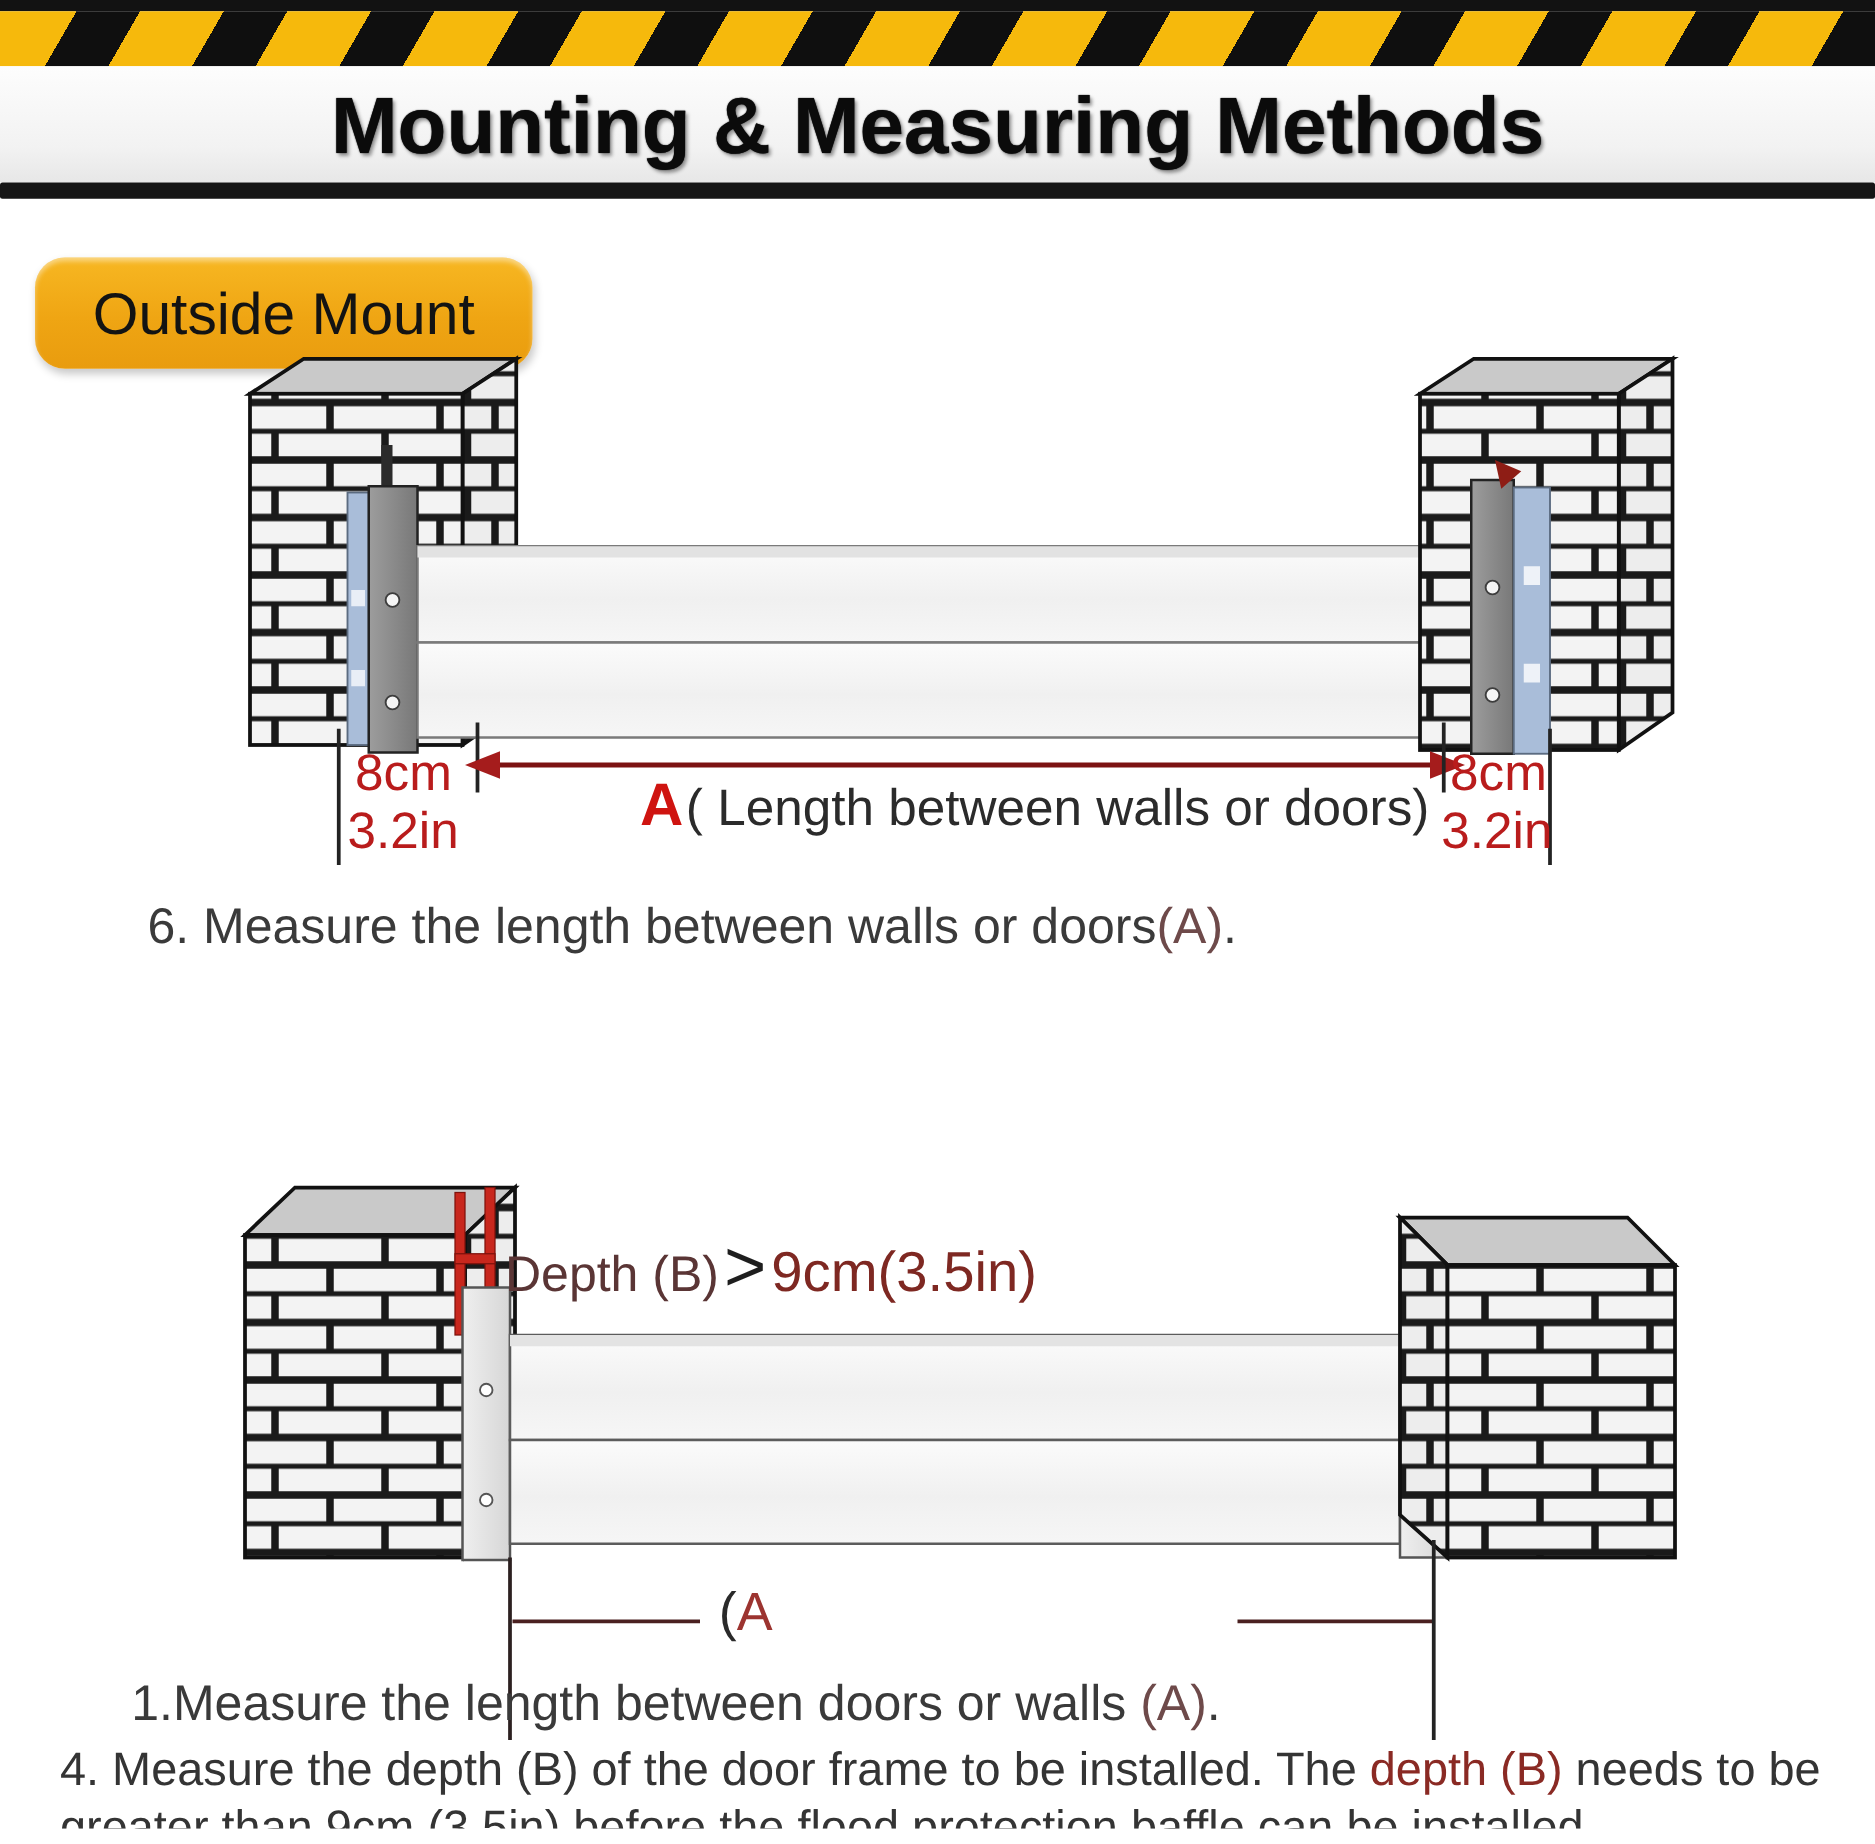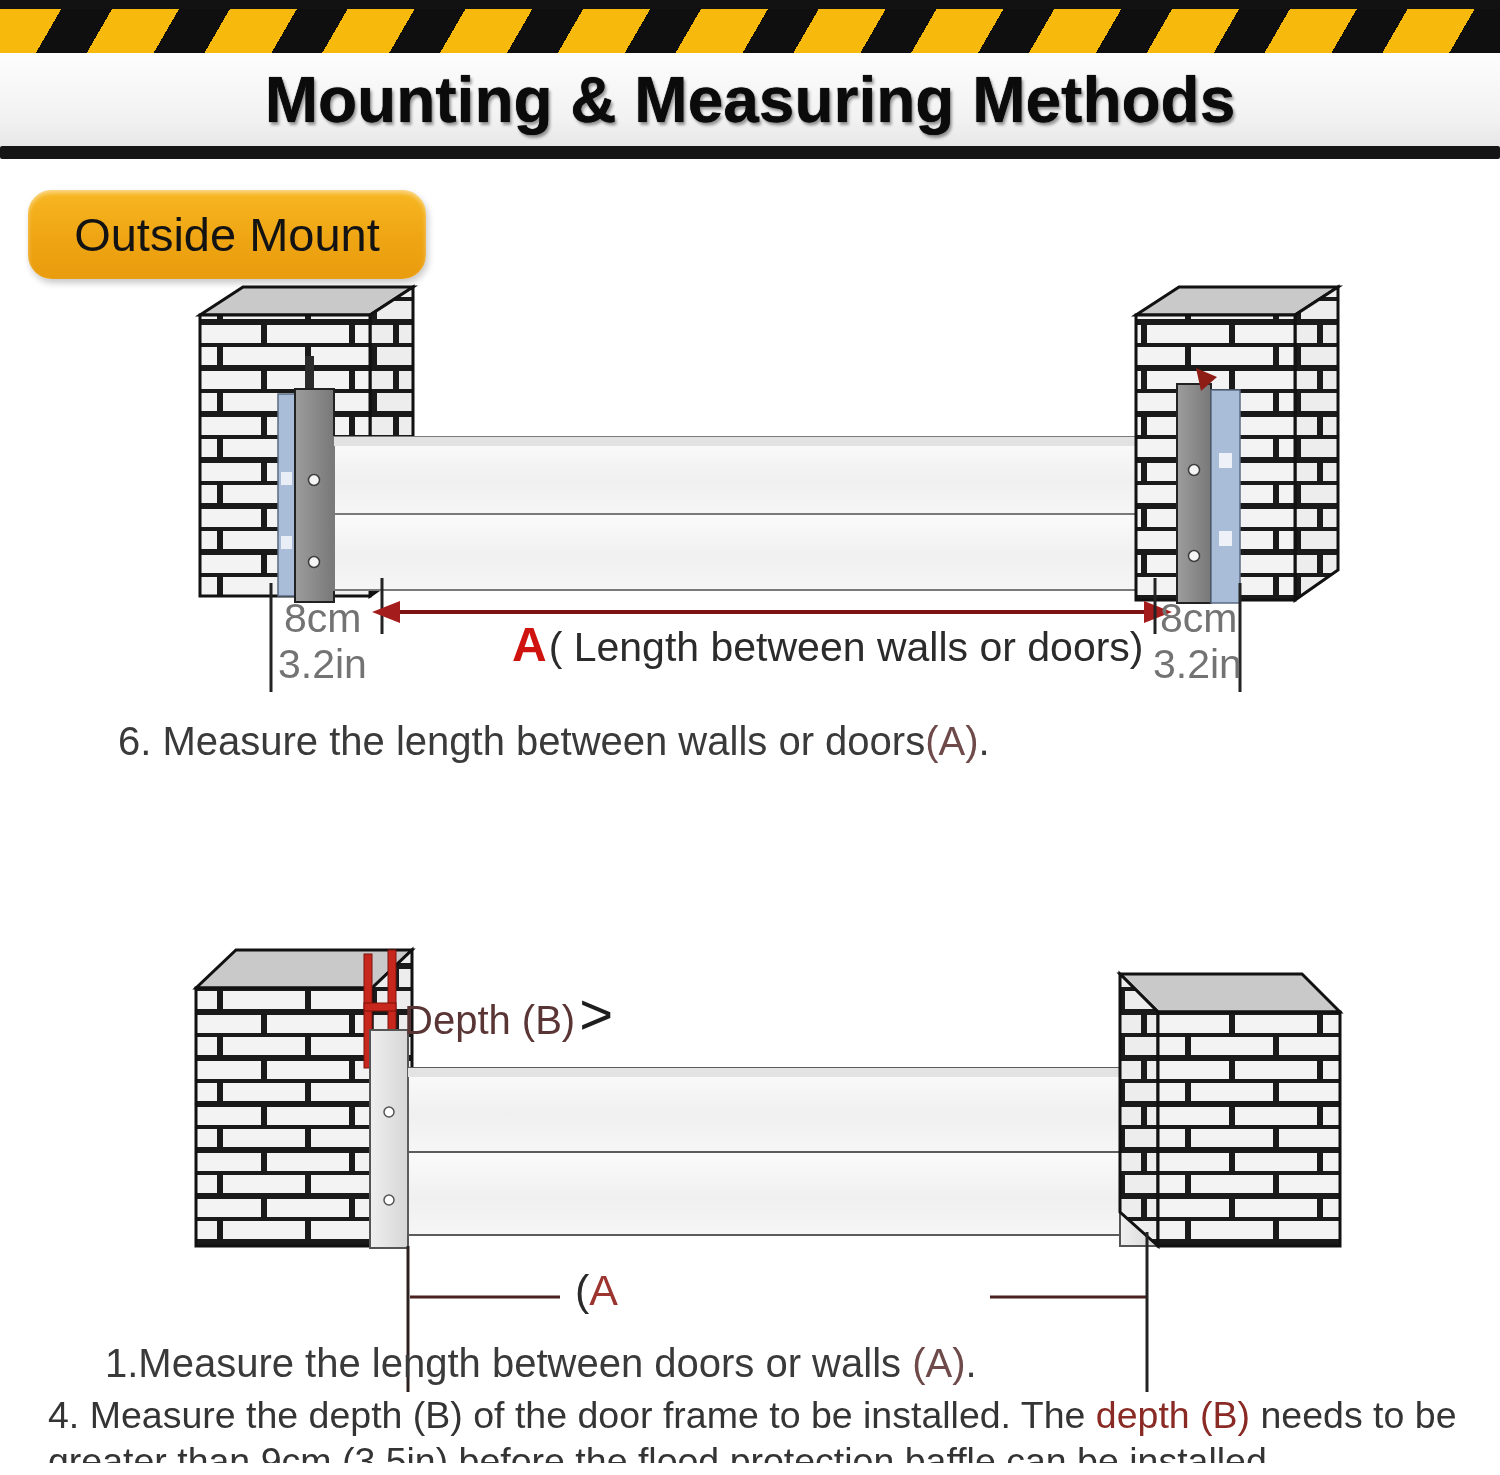--- a/index.html
+++ b/index.html
@@ -23,28 +23,28 @@
     text-shadow:2px 3px 3px rgba(0,0,0,.38), 0 0 1px #000;
     white-space:nowrap;
   }
   .black-bar{position:absolute;top:146px;left:0;width:100%;height:13px;background:#151515;border-radius:2px;}
   
   .badge{
     position:absolute;left:28px;width:398px;height:89px;border-radius:24px;
     background:linear-gradient(180deg,#f7b722 0%,#efa513 55%,#e99c0e 100%);
     box-shadow:inset 0 3px 4px rgba(255,255,255,.45), 2px 4px 7px rgba(0,0,0,.22);
     display:flex;align-items:center;justify-content:center;
-    color:#131313;font-size:47px;font-weight:400;white-space:nowrap;
+    color:#131313;font-size:47px;font-weight:400;white-space:nowrap;margin-top:16px;
   }
   .badge-outside{top:190px;}
   .badge-inside{top:841px;}
   
   .dsvg{position:absolute;left:0;}
   
-  .lbl{position:absolute;color:#737373;font-size:41px;white-space:nowrap;}
+  .lbl{position:absolute;color:#b91c1c;font-size:41px;white-space:nowrap;}
   .row{position:absolute;display:flex;align-items:baseline;white-space:nowrap;}
   .span-a{font-size:48px;font-weight:700;color:#cf1410;margin-right:2px;}
   .span-rest{font-size:41px;color:#2b2b2b;}
   .depth-label{font-size:40px;color:#5a3535;}
   .depth-gt{font-size:58px;color:#1e1e1e;margin:0 4px;}
   .depth-val{font-size:45px;color:#7e2822;}
   .len-paren{font-size:43px;color:#2a2a2a;}
   .len-a{font-size:43px;color:#9c3430;}
   
   .steps{position:absolute;color:#3a3a3a;font-size:40px;line-height:54px;white-space:nowrap;}
@@ -208,20 +208,21 @@
       <line x1="408" y1="1246" x2="408" y2="1392" stroke="#2c2020" stroke-width="3"></line>
       <line x1="410" y1="1297" x2="560" y2="1297" stroke="#4a2020" stroke-width="3"></line>
       <line x1="990" y1="1297" x2="1146" y2="1297" stroke="#4a2020" stroke-width="3"></line>
       <line x1="1147" y1="1232" x2="1147" y2="1392" stroke="#232323" stroke-width="3"></line>
     </g>
   </svg>
 
   <div class="row" style="left:404px;top:980px">
     <span class="depth-label">Depth (B)</span>
     <span class="depth-gt">&gt;</span>
+    <span class="depth-val">9cm(3.5in)</span>
   </div>
 
   <div class="row" style="left:575px;top:1266px">
     <span class="len-paren">(</span>
     <span class="len-a">A</span>
   </div>
 
   <div class="steps" style="left:105px;top:1336px;font-size:40px">
     <span>1.Measure the length between doors or walls </span><span class="hl-soft">(A)</span><span>.</span>
   </div>

